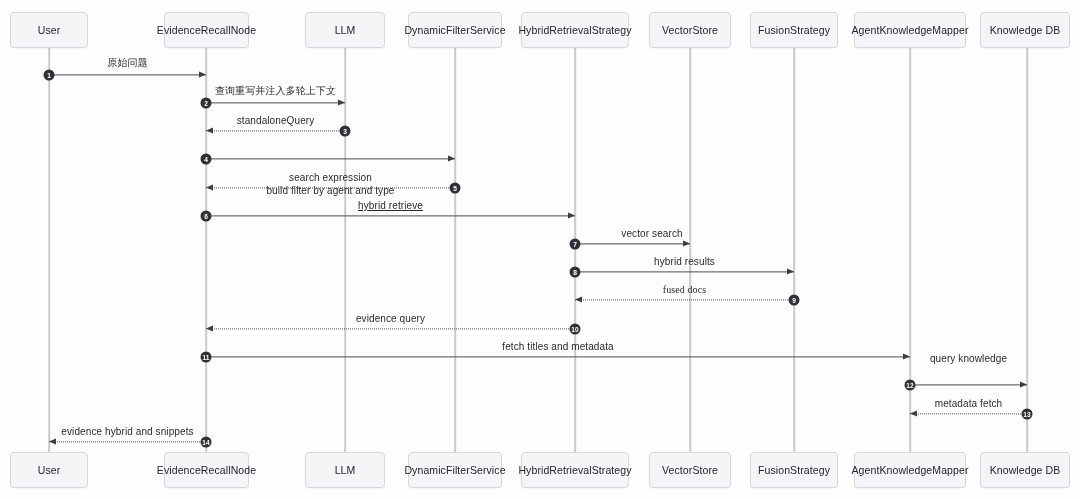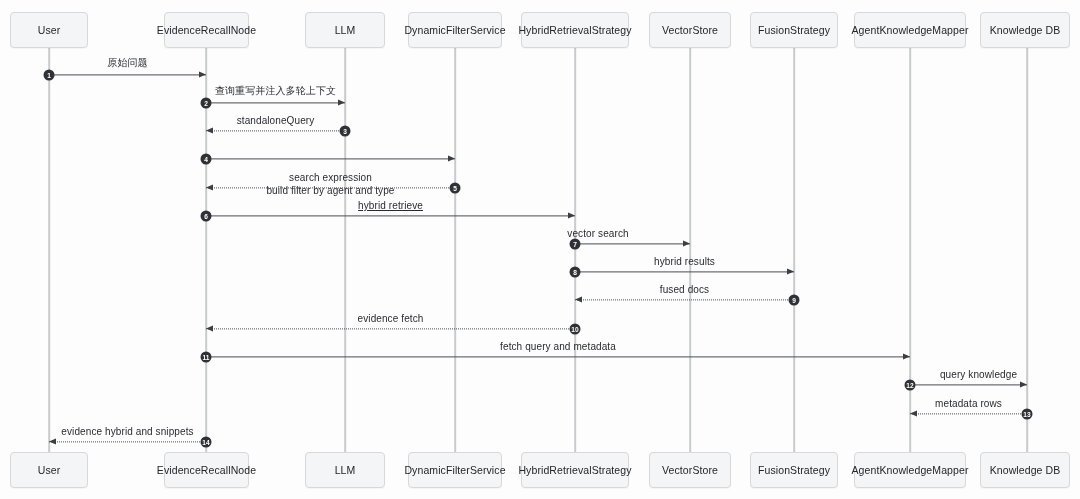--- a/index.html
+++ b/index.html
@@ -171,43 +171,43 @@
     <div class="msg-line dashed" style="left: 206px; width: 249px; top: 188px;"></div>
     <div class="arrowhead left" style="left: 206px; top: 188px;"></div>
     <div class="msg-label" style="left: 330.5px; top: 183px;">search expression</div>
     <div class="seq-badge" style="left: 455px; top: 188px;">5</div>
     <div class="msg-line" style="left: 206px; width: 369px; top: 216px;"></div>
     <div class="arrowhead right" style="left: 575px; top: 216px;"></div>
     <div class="msg-label" style="left: 390.5px; top: 211px; text-decoration: underline;">hybrid retrieve</div>
     <div class="seq-badge" style="left: 206px; top: 216px;">6</div>
     <div class="msg-line" style="left: 575px; width: 115px; top: 244px;"></div>
     <div class="arrowhead right" style="left: 690px; top: 244px;"></div>
-    <div class="msg-label" style="left: 598px; top: 239px;">vector search</div>
+    <div class="msg-label" style="left: 652px; top: 239px;">vector search</div>
     <div class="seq-badge" style="left: 575px; top: 244px;">7</div>
     <div class="msg-line" style="left: 575px; width: 219px; top: 272px;"></div>
     <div class="arrowhead right" style="left: 794px; top: 272px;"></div>
     <div class="msg-label" style="left: 684.5px; top: 267px;">hybrid results</div>
     <div class="seq-badge" style="left: 575px; top: 272px;">8</div>
     <div class="msg-line dashed" style="left: 575px; width: 219px; top: 300px;"></div>
     <div class="arrowhead left" style="left: 575px; top: 300px;"></div>
-    <div class="msg-label" style="left: 684.5px; top: 295px;">fused docs</div>
+    <div class="msg-label" style="left: 684.5px; top: 295px; font-family: Liberation Serif, serif;">fused docs</div>
     <div class="seq-badge" style="left: 794px; top: 300px;">9</div>
     <div class="msg-line dashed" style="left: 206px; width: 369px; top: 329px;"></div>
     <div class="arrowhead left" style="left: 206px; top: 329px;"></div>
-    <div class="msg-label" style="left: 390.5px; top: 324px;">evidence fetch</div>
+    <div class="msg-label" style="left: 390.5px; top: 324px;">evidence query</div>
     <div class="seq-badge" style="left: 575px; top: 329px;">10</div>
     <div class="msg-line" style="left: 206px; width: 704px; top: 357px;"></div>
     <div class="arrowhead right" style="left: 910px; top: 357px;"></div>
-    <div class="msg-label" style="left: 558px; top: 352px;">fetch query and metadata</div>
+    <div class="msg-label" style="left: 558px; top: 352px;">fetch titles and metadata</div>
     <div class="seq-badge" style="left: 206px; top: 357px;">11</div>
     <div class="msg-line" style="left: 910px; width: 117px; top: 385px;"></div>
     <div class="arrowhead right" style="left: 1027px; top: 385px;"></div>
-    <div class="msg-label" style="left: 968.5px; top: 380px; margin-left: 10px;">query knowledge</div>
+    <div class="msg-label" style="left: 968.5px; top: 364px;">query knowledge</div>
     <div class="seq-badge" style="left: 910px; top: 385px;">12</div>
     <div class="msg-line dashed" style="left: 910px; width: 117px; top: 414px;"></div>
     <div class="arrowhead left" style="left: 910px; top: 414px;"></div>
-    <div class="msg-label" style="left: 968.5px; top: 409px;">metadata rows</div>
+    <div class="msg-label" style="left: 968.5px; top: 409px;">metadata fetch</div>
     <div class="seq-badge" style="left: 1027px; top: 414px;">13</div>
     <div class="msg-line dashed" style="left: 49px; width: 157px; top: 442px;"></div>
     <div class="arrowhead left" style="left: 49px; top: 442px;"></div>
     <div class="msg-label" style="left: 127.5px; top: 437px;">evidence hybrid and snippets</div>
     <div class="seq-badge" style="left: 206px; top: 442px;">14</div>
   </div>
 
 </body></html>

